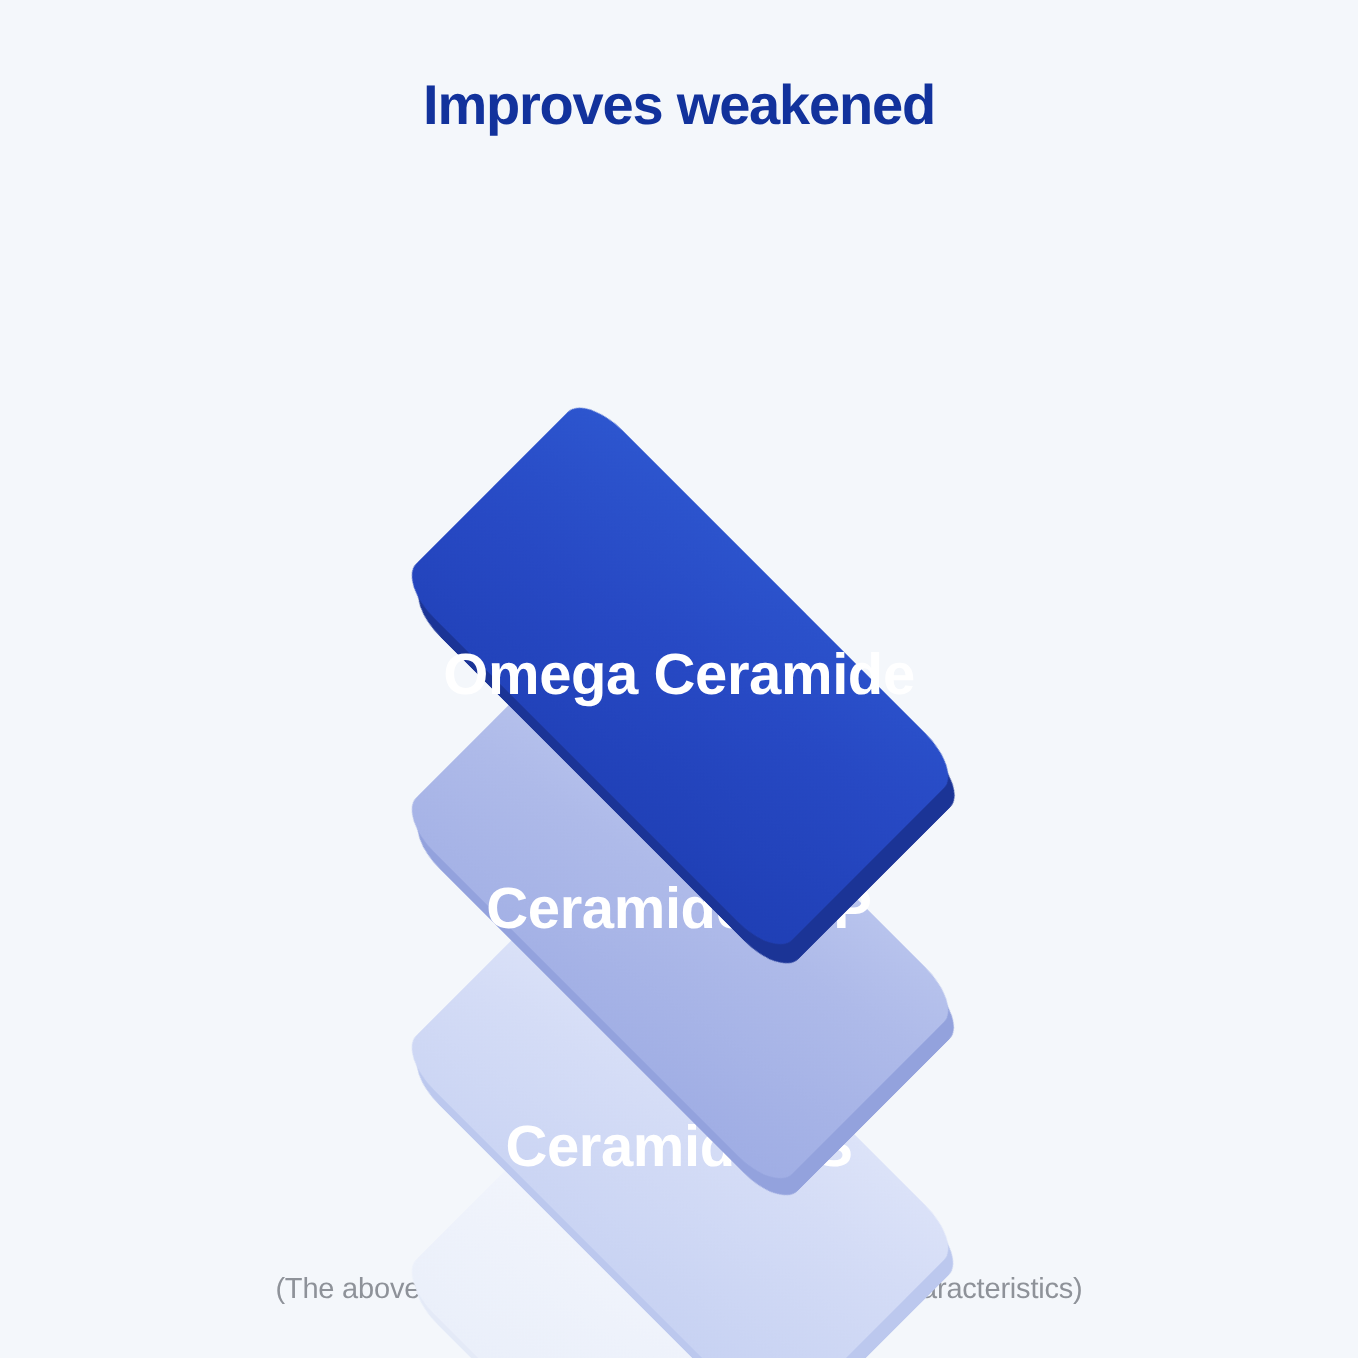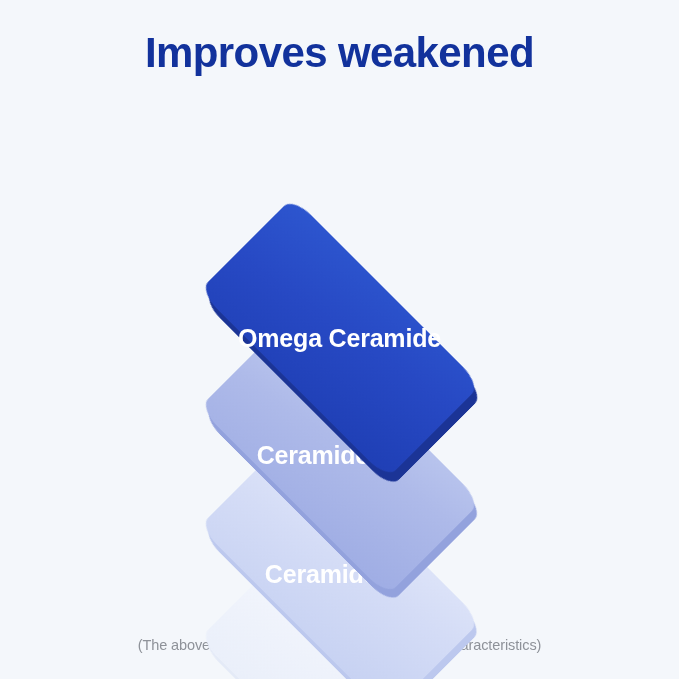--- a/index.html
+++ b/index.html
@@ -25,21 +25,21 @@
   .title-block {
     position: absolute;
     top: 28px;
     left: 0;
     width: 679px;
     text-align: center;
   }
   .title-line {
     display: block;
     color: #12329c;
-    font-size: 42px;
+    font-size: 28px;
     line-height: 50px;
     font-weight: bold;
     letter-spacing: -0.6px;
   }
 
   
   .stack {
     position: absolute;
     top: 150px;
     left: 0;
@@ -80,21 +80,21 @@
   .layer-label {
     position: absolute;
     left: 0;
     top: 0;
     width: 376px;
     height: 376px;
     display: flex;
     align-items: center;
     justify-content: center;
     z-index: 4;
-    font-size: 25px;
+    font-size: 29px;
     font-weight: bold;
     letter-spacing: -0.2px;
     pointer-events: none;
   }
 
   
   #layer-1 { top: 0px; z-index: 40; }
   #layer-1 .slab-face {
     background: linear-gradient(160deg, #2d56cf 0%, #2749c4 45%, #1f3fb5 100%);
   }

